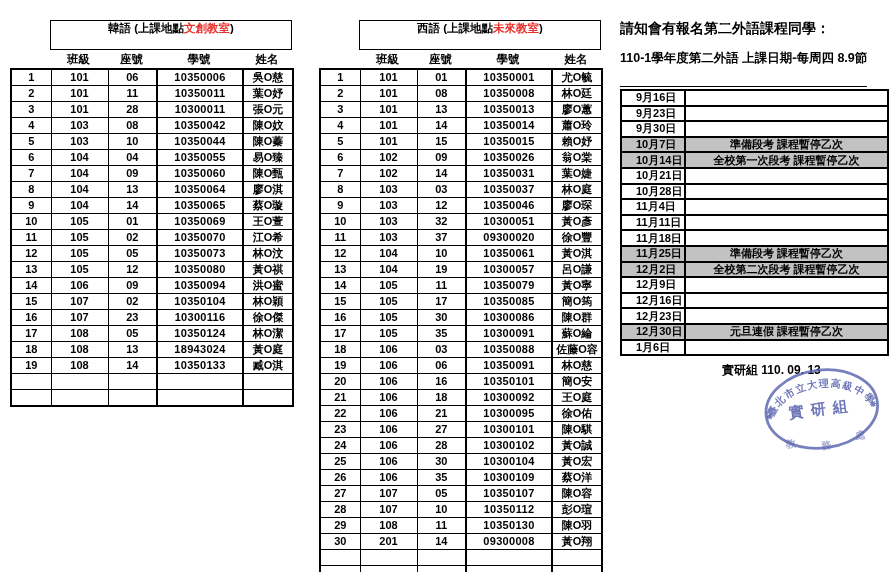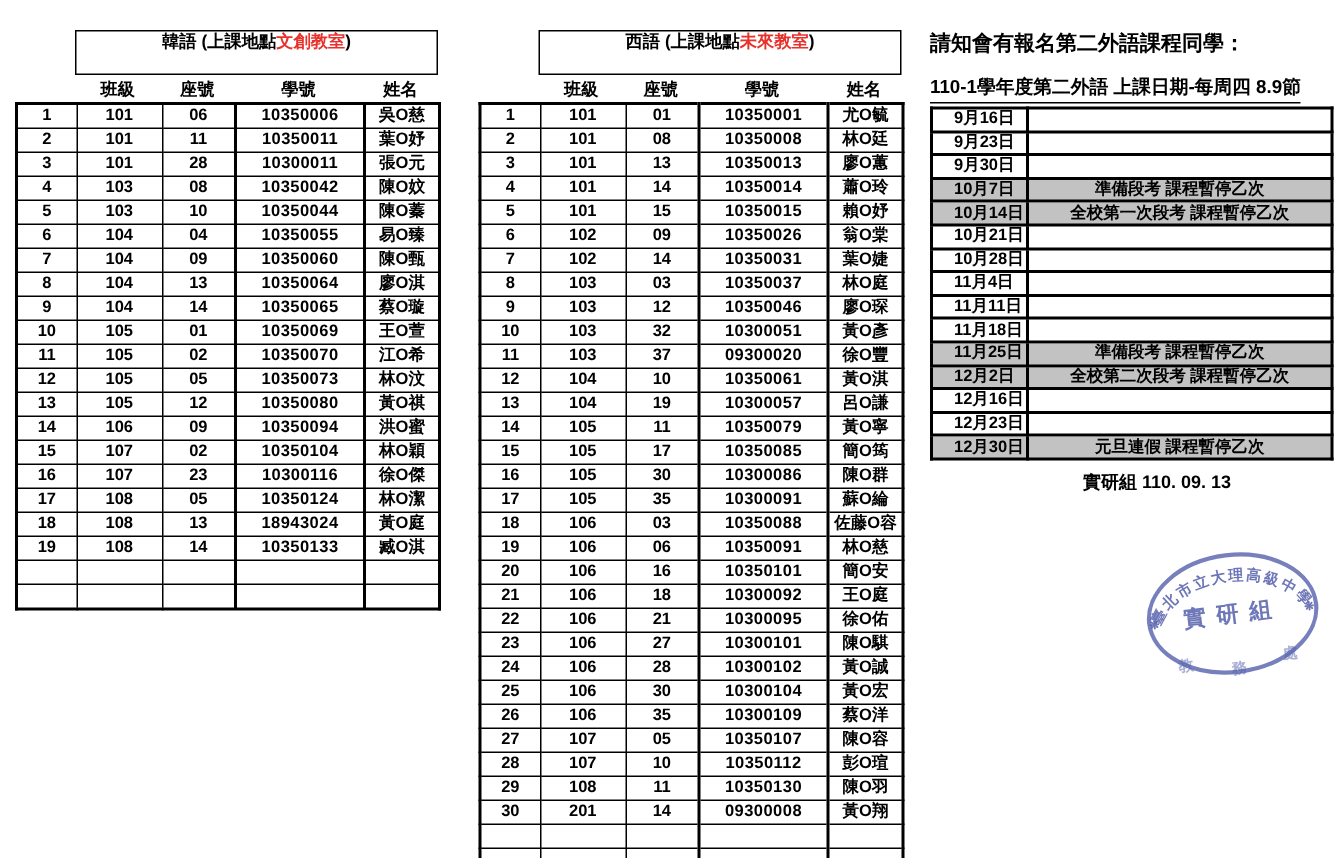--- a/index.html
+++ b/index.html
@@ -31,21 +31,21 @@
     border:1px solid #000;height:15px;padding:0;text-align:center;
     font-size:11px;font-weight:bold;white-space:nowrap;overflow:hidden;line-height:15px;
   }
   .grid td.c3{border-left:2px solid #000;border-right:2px solid #000;letter-spacing:0.3px;margin-left:48px;}
 
   
   .notice{position:absolute;left:620px;top:20px;width:272px;}
   .heading{font-size:14px;font-weight:bold;white-space:nowrap;}
   .subtitle{
     display:inline-block;margin-top:12px;font-size:12.5px;font-weight:bold;
-    border-bottom:1.5px solid #000;padding-bottom:1px;white-space:nowrap;
+    border-bottom:1.5px solid #000;padding-bottom:19px;white-space:nowrap;
   }
   table.sched{border-collapse:collapse;border:2px solid #000;table-layout:fixed;width:269px;margin-top:2px;}
   .sched col.sw0{width:64px;}
   .sched td{
     border:2px solid #000;height:13.6px;padding:0 14px;text-align:center;
     font-size:11px;font-weight:bold;white-space:nowrap;overflow:hidden;line-height:13px;
   }
   .sched tr.hl td{background:var(--highlight-gray,#c2c2c2);}
   .footer{margin-top:6px;font-size:12px;font-weight:bold;padding-left:102px;white-space:nowrap;}
 
@@ -536,30 +536,38 @@
           </tr>
           <tr class="hl">
             <td class="date">11月25日</td>
             <td>準備段考 課程暫停乙次</td>
           </tr>
           <tr class="hl">
             <td class="date">12月2日</td>
             <td>全校第二次段考 課程暫停乙次</td>
           </tr>
           <tr>
+            <td class="date">12月9日</td>
+            <td></td>
+          </tr>
+          <tr>
             <td class="date">12月16日</td>
             <td></td>
           </tr>
           <tr>
             <td class="date">12月23日</td>
             <td></td>
           </tr>
           <tr class="hl">
             <td class="date">12月30日</td>
             <td>元旦連假 課程暫停乙次</td>
+          </tr>
+          <tr>
+            <td class="date">1月6日</td>
+            <td></td>
           </tr>
         </tbody>
     </table>
     <div class="footer">實研組  110. 09. 13</div>
   </aside>
 
   <svg class="stamp" width="130" height="108" viewBox="0 0 130 108">
     <ellipse cx="65" cy="52" rx="56" ry="39" fill="none" stroke="var(--stamp-ink,#5560ac)" stroke-width="2.8" opacity="0.8"></ellipse>
     <path id="arcT" d="M 14 64 A 51 34 0 0 1 116 64" fill="none"></path>
     <text class="stx" font-size="10" letter-spacing="1.5">

